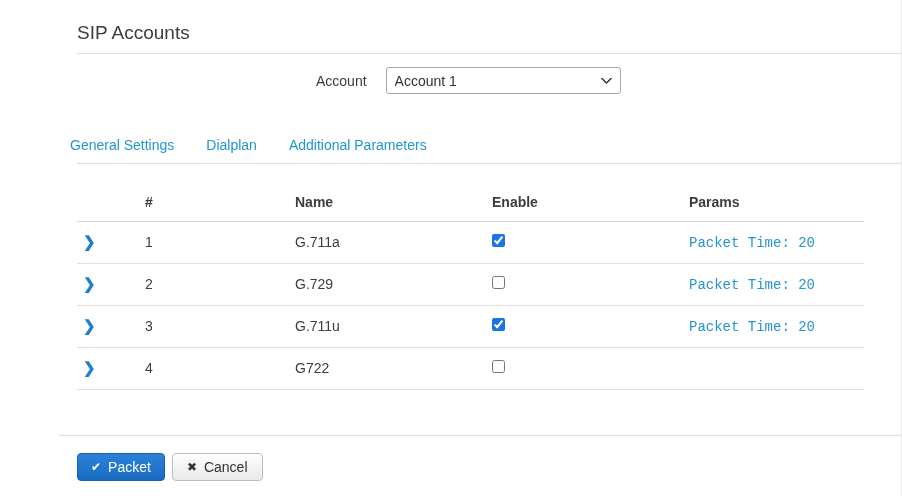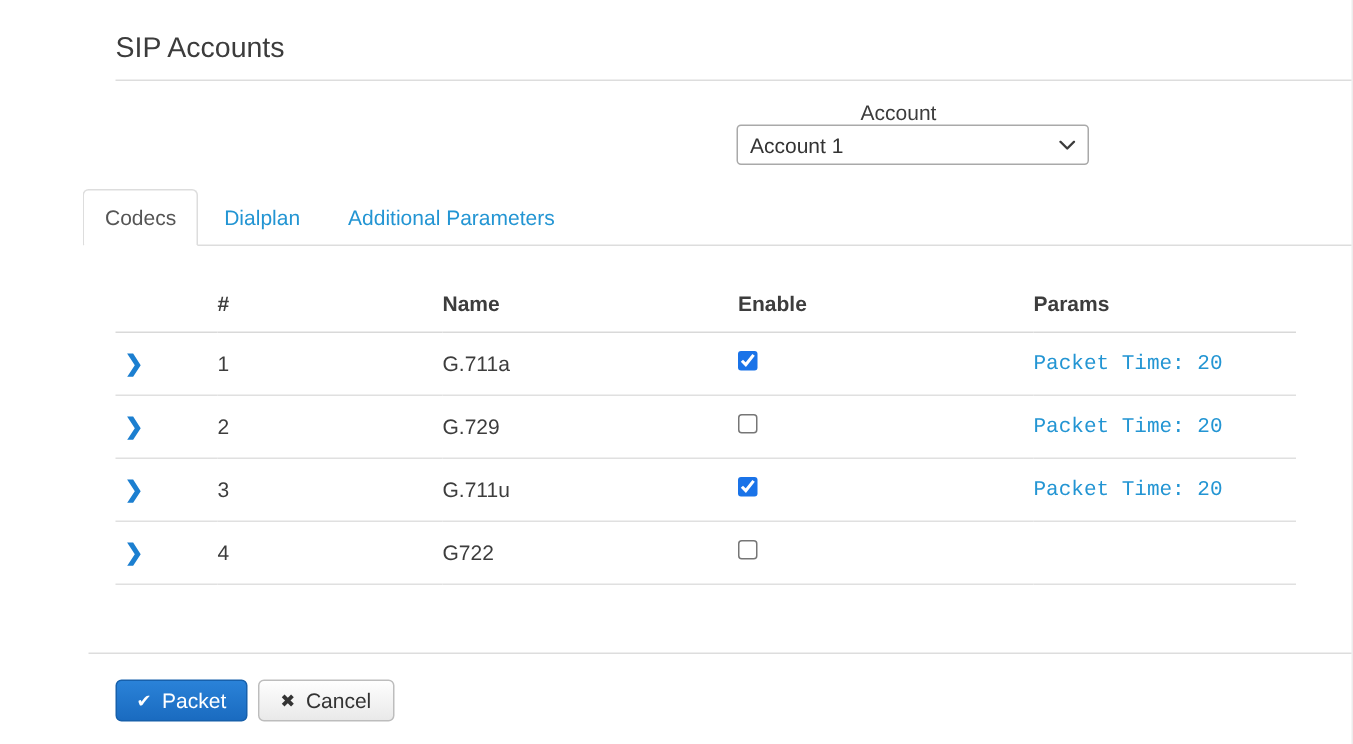--- a/index.html
+++ b/index.html
@@ -18,21 +18,20 @@
     font-size: 19px; font-weight: 400; color: #3c3c3c;
     margin: 0; padding-top: 21px; line-height: 23px;
   }
   .title-divider { border: none; border-top: 1px solid var(--border-light, #e4e4e4); margin: 9px 0 0 0; }
 
   
   .account-row {
     margin-top: 13px; height: 27px;
     display: flex; align-items: center;
     padding-left: 239px;
-    flex-direction: column;
   }
   .account-label { font-size: 14px; color: #3c3c3c; margin-right: 19px; }
   .select-wrap { position: relative; display: inline-block; }
   .account-select {
     -webkit-appearance: none; appearance: none;
     width: 235px; height: 27px;
     border: 1px solid #a9a9a9; border-radius: 3px;
     background: #fff; color: #333;
     font-family: "Liberation Sans", sans-serif; font-size: 14px;
     padding: 0 26px 0 8px; outline: none;
@@ -121,22 +120,22 @@
         <select class="account-select">
           <option>Account 1</option>
         </select>
         <svg class="caret" width="11" height="7" viewBox="0 0 11 7">
           <path d="M1 1 L5.5 5.5 L10 1" fill="none" stroke="#3c3c3c" stroke-width="1.6" stroke-linecap="round" stroke-linejoin="round"></path>
         </svg>
       </span>
     </div>
 
     <div class="tabbar">
-        <div class="tab active">
-    <span>Codecs</span>
+        <div class="tab">
+    <span>General Settings</span>
   </div>
         <div class="tab">
     <span>Dialplan</span>
   </div>
         <div class="tab">
     <span>Additional Parameters</span>
   </div>
       </div>
 
     <table class="codec-table">

